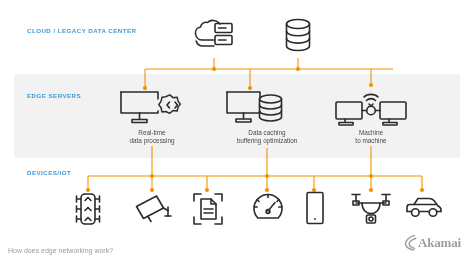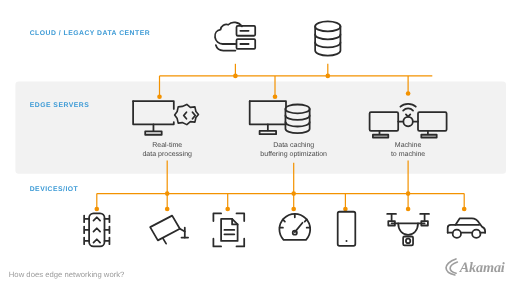--- a/index.html
+++ b/index.html
@@ -52,21 +52,21 @@
   #footer-text{
     position:absolute;left:8px;top:247px;
     font-size:7px;color:#9a9a9a;
   }
   #logo{
     position:absolute;left:404px;top:234px;
     display:flex;align-items:center;gap:1px;
   }
   #logo .wordmark{
     font-family:"Liberation Serif", serif;
-    font-style:italic;font-weight:bold;
+    font-weight:bold;
     font-size:13px;color:#9e9e9e;letter-spacing:-.2px;
   }
 </style>
 </head>
 <body>
 
 <div id="stage">
 
   <div class="edge-band"></div>
 

